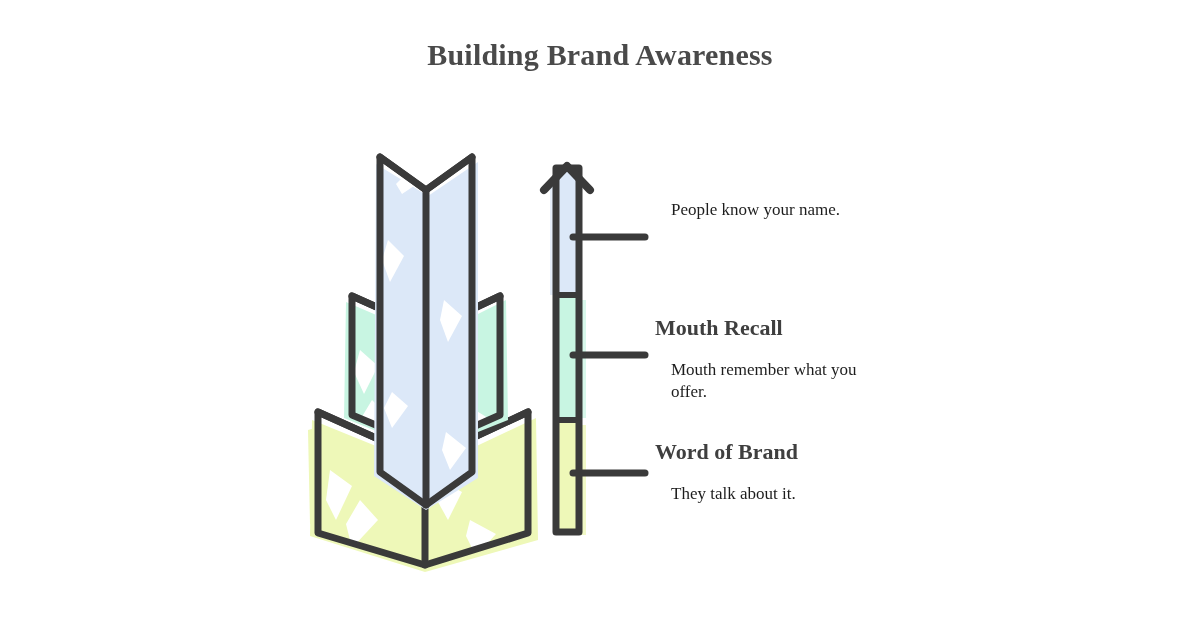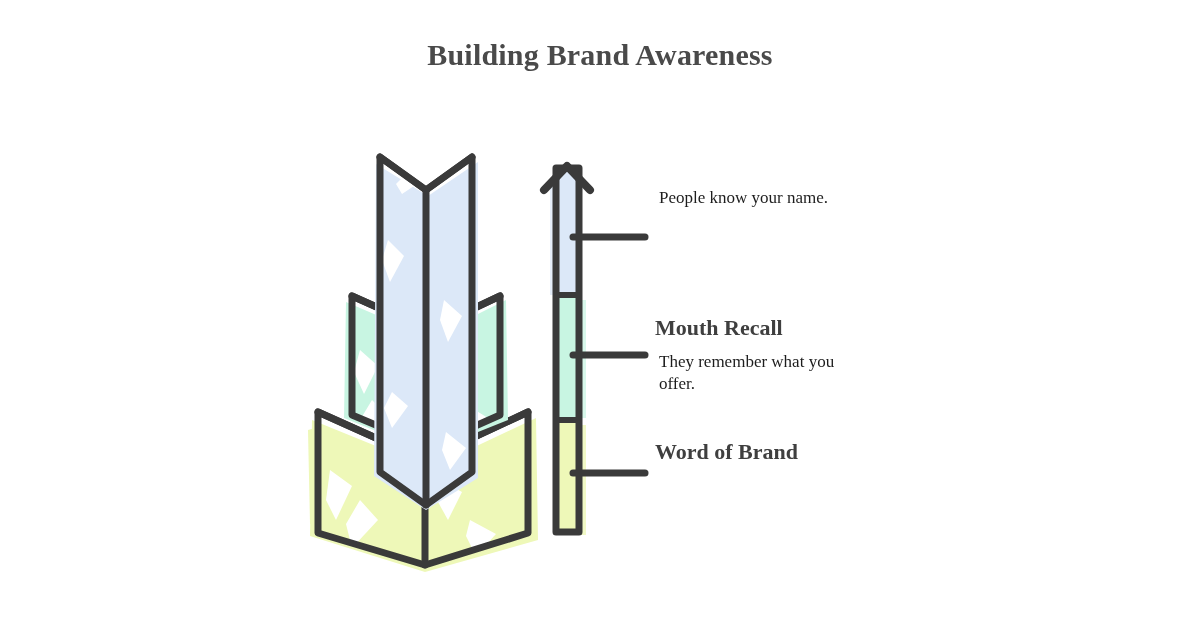--- a/index.html
+++ b/index.html
@@ -22,21 +22,21 @@
   .steps{position:absolute;left:655px;top:0;width:300px;height:620px;}
   .step{position:absolute;width:245px;}
   .step-title{
     font-family:"Liberation Serif", serif;
     font-weight:bold;font-size:22px;color:#3f3f3f;
     line-height:30px;margin:0 0 8px 0;
   }
   .step-desc{
     font-family:"Liberation Serif", serif;
     font-weight:normal;font-size:17px;color:#1d1d1d;
-    line-height:22px;margin:4px;
+    line-height:22px;margin:16px;
   }
   .step-1{top:183px;}
   .step-2{top:313px;}
   .step-3{top:437px;}
   .step-1 .step-desc{width:230px;}
   .step-2 .step-desc{width:215px;}
 </style>
 </head>
 <body>
 
@@ -132,20 +132,21 @@
       <line x1="573" y1="473" x2="645" y2="473" stroke="#3a3a3a" stroke-width="7" stroke-linecap="round"></line>
     </g>
   </svg>
 
   <div class="steps">
     <div class="step step-1">
       <div class="step-desc">People know your name.</div>
     </div>
     <div class="step step-2">
       <div class="step-title">Mouth Recall</div>
-      <div class="step-desc">They remember what you offer.</div>
+      <div class="step-desc">Mouth remember what you offer.</div>
     </div>
     <div class="step step-3">
       <div class="step-title">Word of Brand</div>
+      <div class="step-desc">They talk about it.</div>
     </div>
   </div>
 
 </div>
 
 </body></html>

